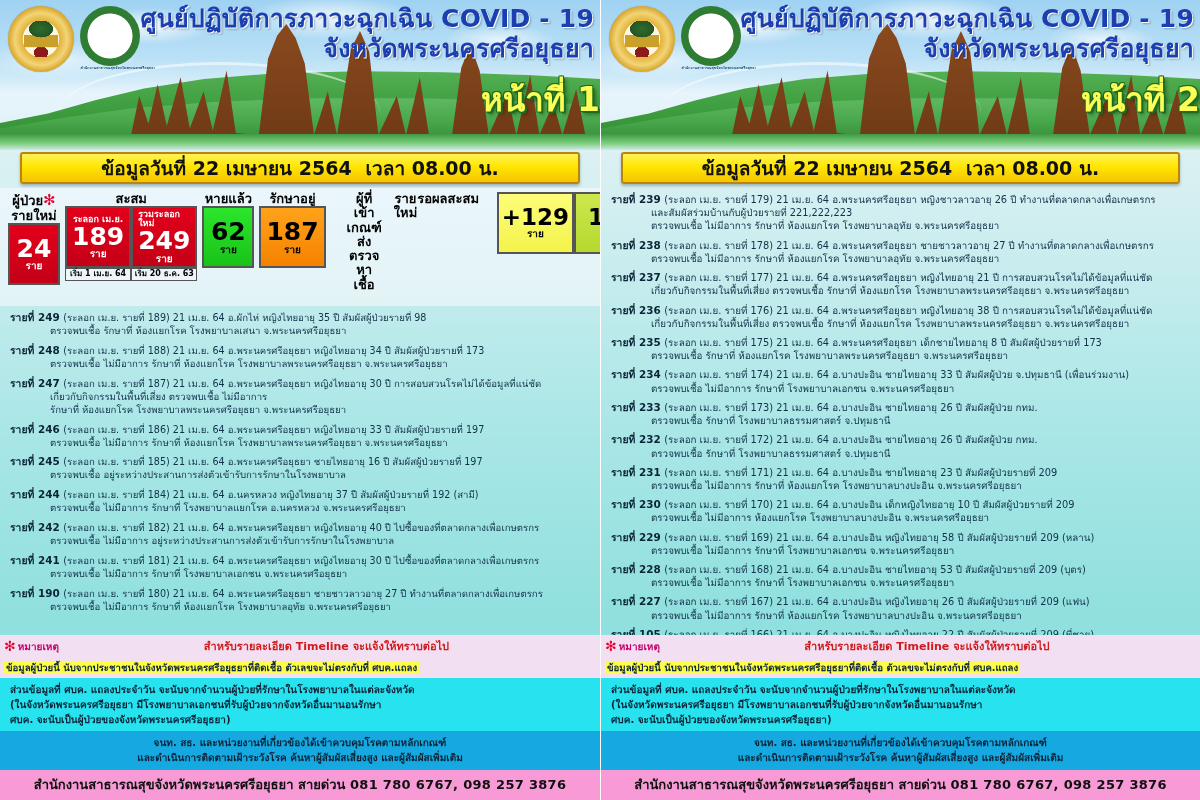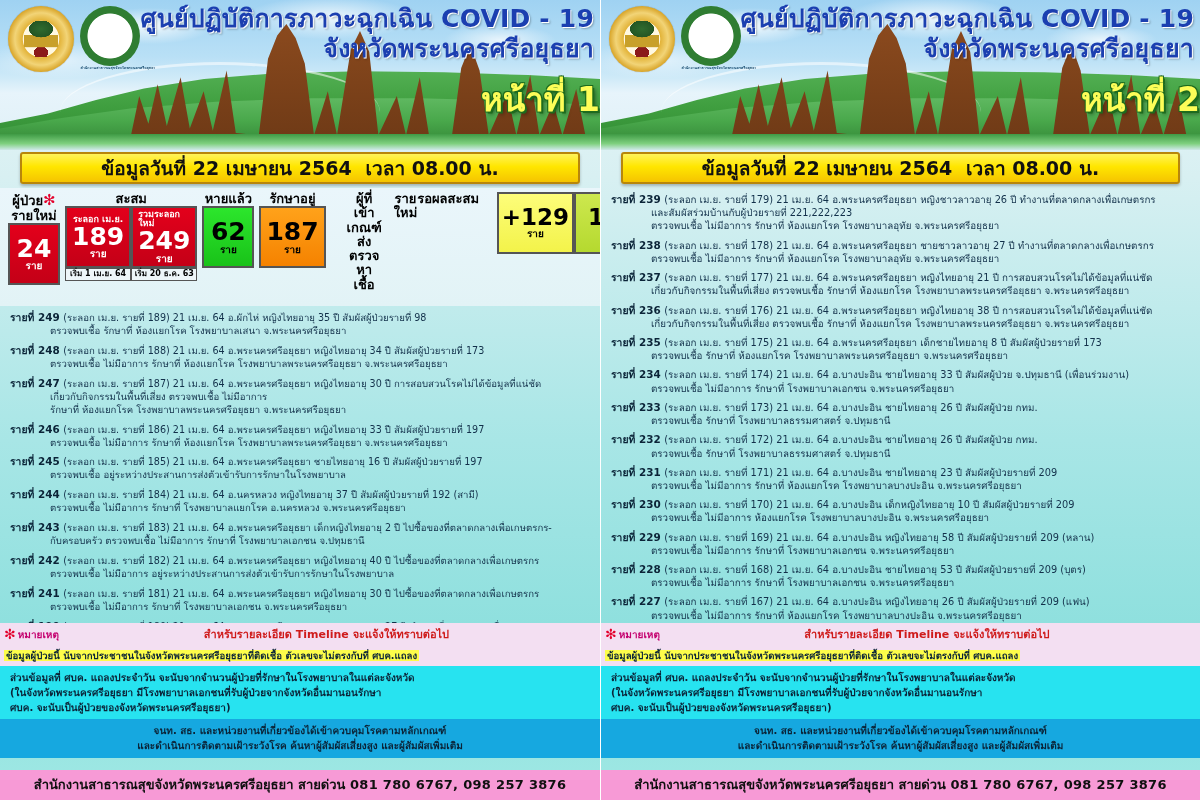--- a/index.html
+++ b/index.html
@@ -220,21 +220,20 @@
     font-size: 10px; line-height: 1.5; padding: 4px 6px 4px 10px; font-weight: bold;
   }
   .fblue {
     background: #16a8e0; color: #0b2438;
     font-size: 10px; line-height: 1.45; padding: 5px 8px 5px; text-align: center; font-weight: bold;
   }
   .fpink {
     background: #f79ad6; color: #101010;
     font-size: 13px; font-weight: bold; text-align: center;
     padding: 4px 4px 5px;
-    margin-top: 12px;
   }
   .fpink .tel { letter-spacing: .3px; }
 </style>
 </head>
 <body>
 
 <div class="board">
 
   <div class="panel left">
 
@@ -354,21 +353,20 @@
       </div>
     </div>
 
     <div class="cases" id="cases-1">
         <div class="case"><span class="idx">รายที่ 249 </span><span>(ระลอก เม.ย. รายที่ 189) 21 เม.ย. 64 อ.ผักไห่ หญิงไทยอายุ 35 ปี สัมผัสผู้ป่วยรายที่ 98</span><span class="l2">ตรวจพบเชื้อ รักษาที่ ห้องแยกโรค โรงพยาบาลเสนา จ.พระนครศรีอยุธยา</span></div>
         <div class="case"><span class="idx">รายที่ 248 </span><span>(ระลอก เม.ย. รายที่ 188) 21 เม.ย. 64 อ.พระนครศรีอยุธยา หญิงไทยอายุ 34 ปี สัมผัสผู้ป่วยรายที่ 173</span><span class="l2">ตรวจพบเชื้อ ไม่มีอาการ รักษาที่ ห้องแยกโรค โรงพยาบาลพระนครศรีอยุธยา จ.พระนครศรีอยุธยา</span></div>
         <div class="case"><span class="idx">รายที่ 247 </span><span>(ระลอก เม.ย. รายที่ 187) 21 เม.ย. 64 อ.พระนครศรีอยุธยา หญิงไทยอายุ 30 ปี การสอบสวนโรคไม่ได้ข้อมูลที่แน่ชัด</span><span class="l2">เกี่ยวกับกิจกรรมในพื้นที่เสี่ยง ตรวจพบเชื้อ ไม่มีอาการ</span><span class="l2">รักษาที่ ห้องแยกโรค โรงพยาบาลพระนครศรีอยุธยา จ.พระนครศรีอยุธยา</span></div>
         <div class="case"><span class="idx">รายที่ 246 </span><span>(ระลอก เม.ย. รายที่ 186) 21 เม.ย. 64 อ.พระนครศรีอยุธยา หญิงไทยอายุ 33 ปี สัมผัสผู้ป่วยรายที่ 197</span><span class="l2">ตรวจพบเชื้อ ไม่มีอาการ รักษาที่ ห้องแยกโรค โรงพยาบาลพระนครศรีอยุธยา จ.พระนครศรีอยุธยา</span></div>
         <div class="case"><span class="idx">รายที่ 245 </span><span>(ระลอก เม.ย. รายที่ 185) 21 เม.ย. 64 อ.พระนครศรีอยุธยา ชายไทยอายุ 16 ปี สัมผัสผู้ป่วยรายที่ 197</span><span class="l2">ตรวจพบเชื้อ อยู่ระหว่างประสานการส่งตัวเข้ารับการรักษาในโรงพยาบาล</span></div>
         <div class="case"><span class="idx">รายที่ 244 </span><span>(ระลอก เม.ย. รายที่ 184) 21 เม.ย. 64 อ.นครหลวง หญิงไทยอายุ 37 ปี สัมผัสผู้ป่วยรายที่ 192 (สามี)</span><span class="l2">ตรวจพบเชื้อ ไม่มีอาการ รักษาที่ โรงพยาบาลแยกโรค อ.นครหลวง จ.พระนครศรีอยุธยา</span></div>
-        <div class="case"><span class="idx">รายที่ 243 </span><span>(ระลอก เม.ย. รายที่ 183) 21 เม.ย. 64 อ.พระนครศรีอยุธยา เด็กหญิงไทยอายุ 2 ปี ไปซื้อของที่ตลาดกลางเพื่อเกษตรกร-</span><span class="l2">กับครอบครัว ตรวจพบเชื้อ ไม่มีอาการ รักษาที่ โรงพยาบาลเอกชน จ.ปทุมธานี</span></div>
         <div class="case"><span class="idx">รายที่ 242 </span><span>(ระลอก เม.ย. รายที่ 182) 21 เม.ย. 64 อ.พระนครศรีอยุธยา หญิงไทยอายุ 40 ปี ไปซื้อของที่ตลาดกลางเพื่อเกษตรกร</span><span class="l2">ตรวจพบเชื้อ ไม่มีอาการ อยู่ระหว่างประสานการส่งตัวเข้ารับการรักษาในโรงพยาบาล</span></div>
         <div class="case"><span class="idx">รายที่ 241 </span><span>(ระลอก เม.ย. รายที่ 181) 21 เม.ย. 64 อ.พระนครศรีอยุธยา หญิงไทยอายุ 30 ปี ไปซื้อของที่ตลาดกลางเพื่อเกษตรกร</span><span class="l2">ตรวจพบเชื้อ ไม่มีอาการ รักษาที่ โรงพยาบาลเอกชน จ.พระนครศรีอยุธยา</span></div>
         <div class="case"><span class="idx">รายที่ 190 </span><span>(ระลอก เม.ย. รายที่ 180) 21 เม.ย. 64 อ.พระนครศรีอยุธยา ชายชาวลาวอายุ 27 ปี ทำงานที่ตลาดกลางเพื่อเกษตรกร</span><span class="l2">ตรวจพบเชื้อ ไม่มีอาการ รักษาที่ ห้องแยกโรค โรงพยาบาลอุทัย จ.พระนครศรีอยุธยา</span></div>
       </div>
 
     <div class="footer">
       <div class="fnote">
         <span class="star">✻</span>
         <span class="lbl">หมายเหตุ</span>
         <span class="mid">สำหรับรายละเอียด Timeline   จะแจ้งให้ทราบต่อไป</span>

